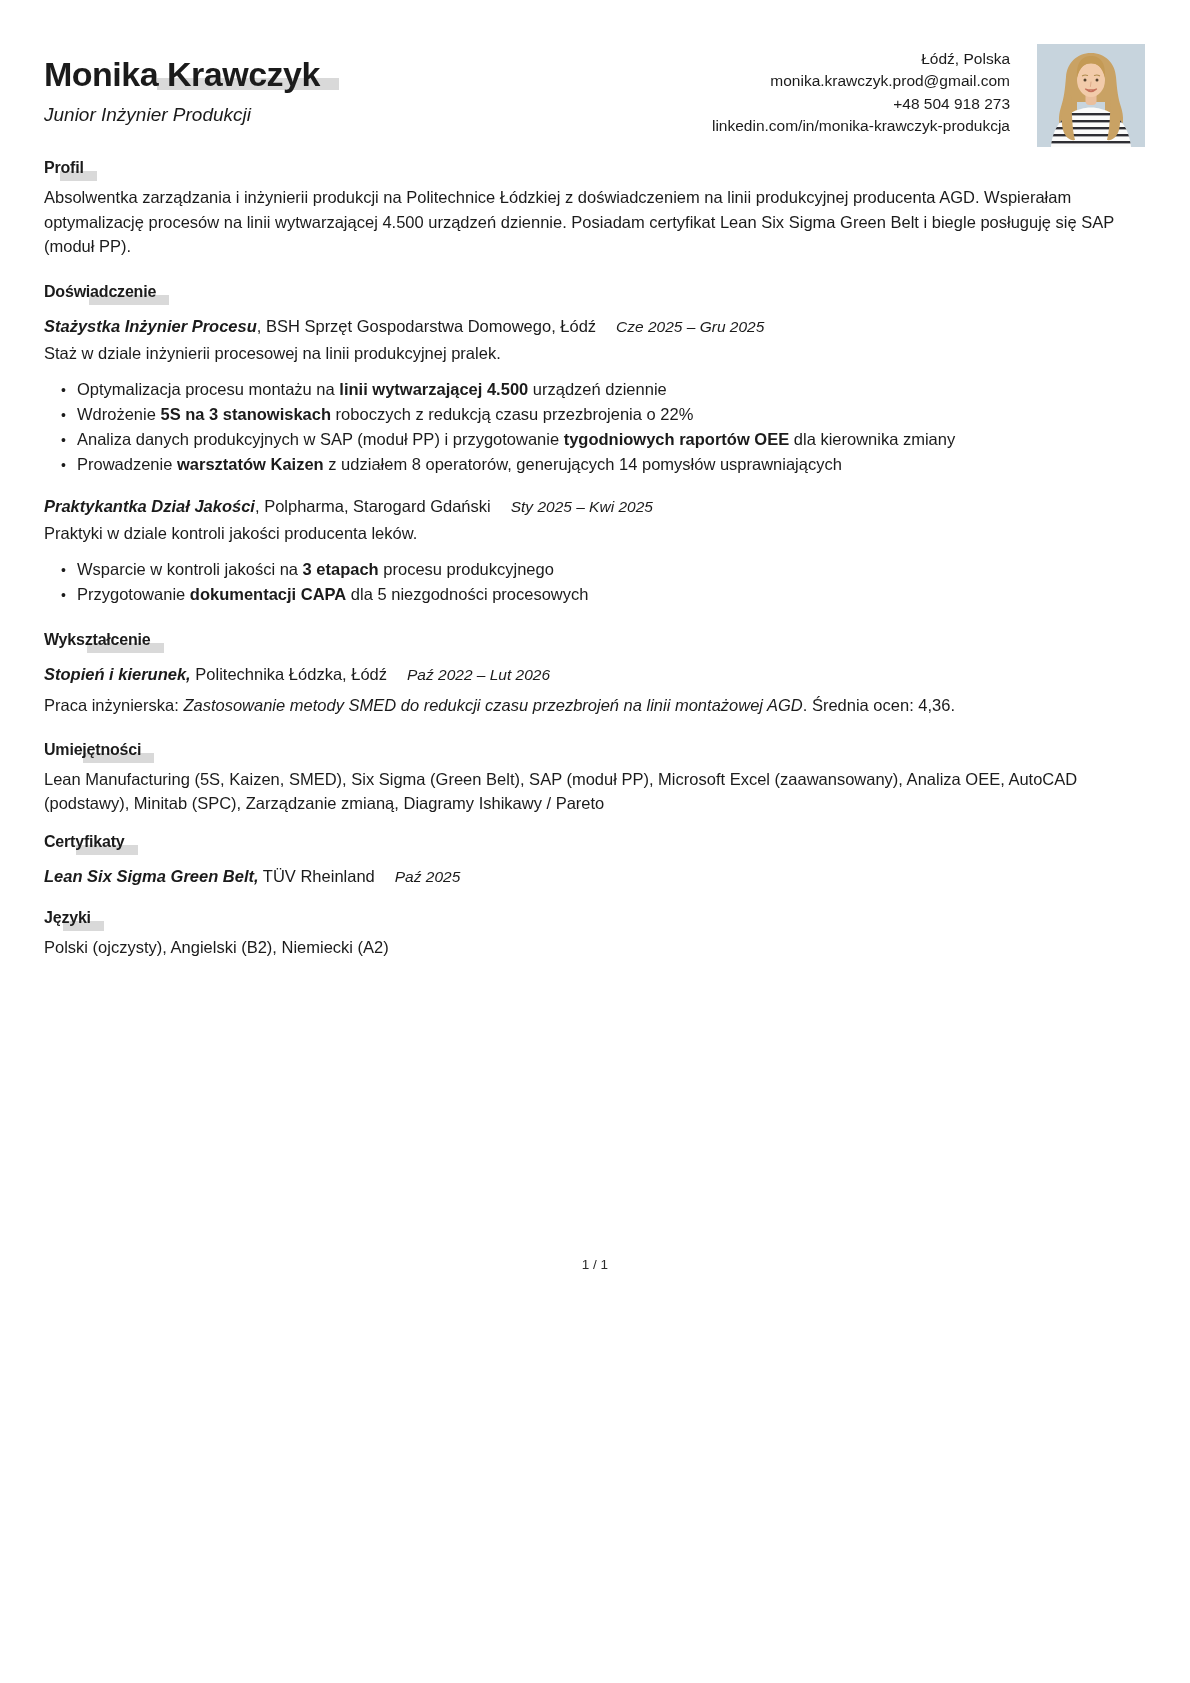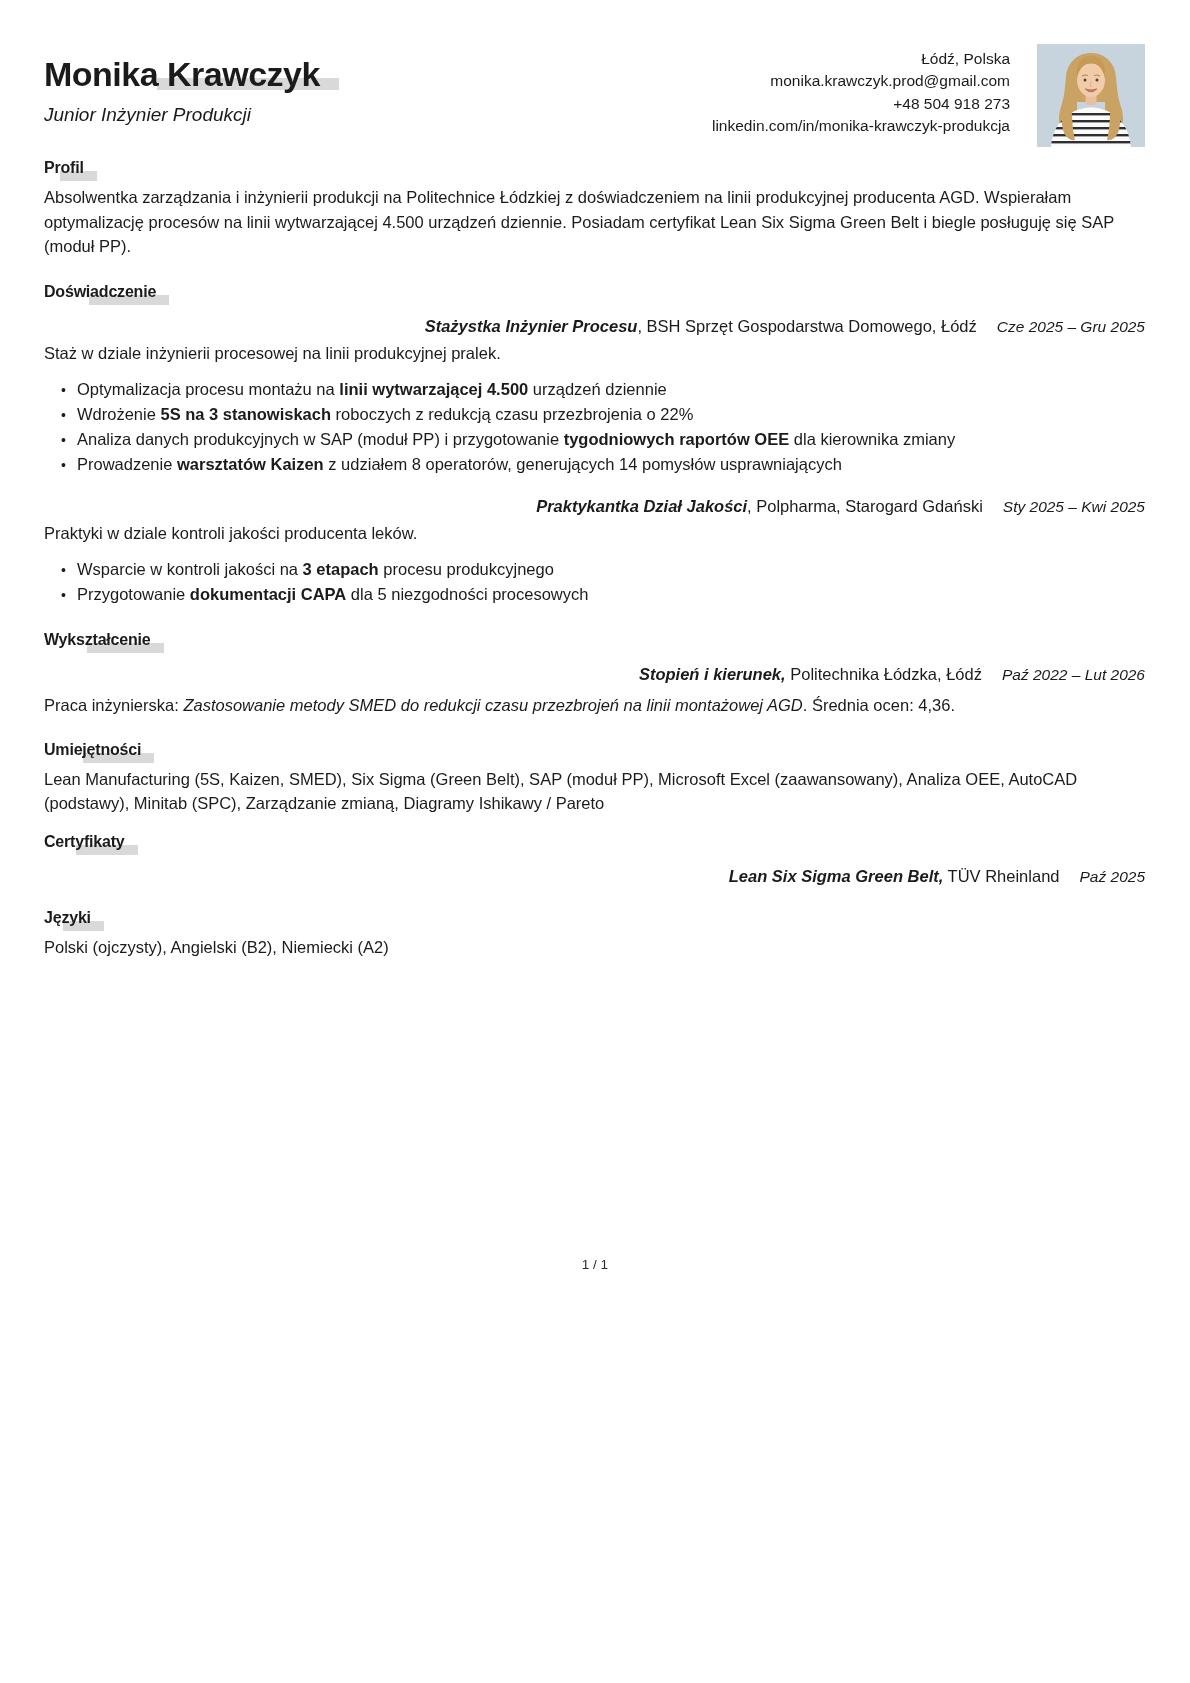--- a/index.html
+++ b/index.html
@@ -29,21 +29,21 @@
   .section { margin-top:20px; }
   .sec-profil { margin-top:8px; }
   .sec-cert { margin-top:13px; }
   .sec-jezyki { margin-top:17px; }
   h2 { font-size:16px; font-weight:700; line-height:26px; letter-spacing:-0.2px; }
   .para { margin-top:4px; font-size:16.5px; line-height:24.5px; }
 
   
   .entry { margin-top:10px; }
   .entry-2 { margin-top:18px; }
-  .entry-head { display:flex; justify-content:flex-end; align-items:baseline; font-size:16.5px; line-height:22px; }
+  .entry-head { display:flex; justify-content:flex-start; align-items:baseline; font-size:16.5px; line-height:22px; }
   .role { font-weight:700; font-style:italic; }
   .dates { font-size:15.5px; font-style:italic; white-space:nowrap; padding-left:20px; }
   .entry-summary { margin-top:4px; font-size:16.5px; line-height:22px; }
   ul.bullets { margin-top:13px; padding-left:33px; list-style:none; }
   ul.bullets li { position:relative; font-size:16.5px; line-height:25px; }
   ul.bullets li::before { content:"\2022"; position:absolute; left:-16px; top:1px; font-size:14px; }
 
   .b { font-weight:700; }
   .i { font-style:italic; }
 

